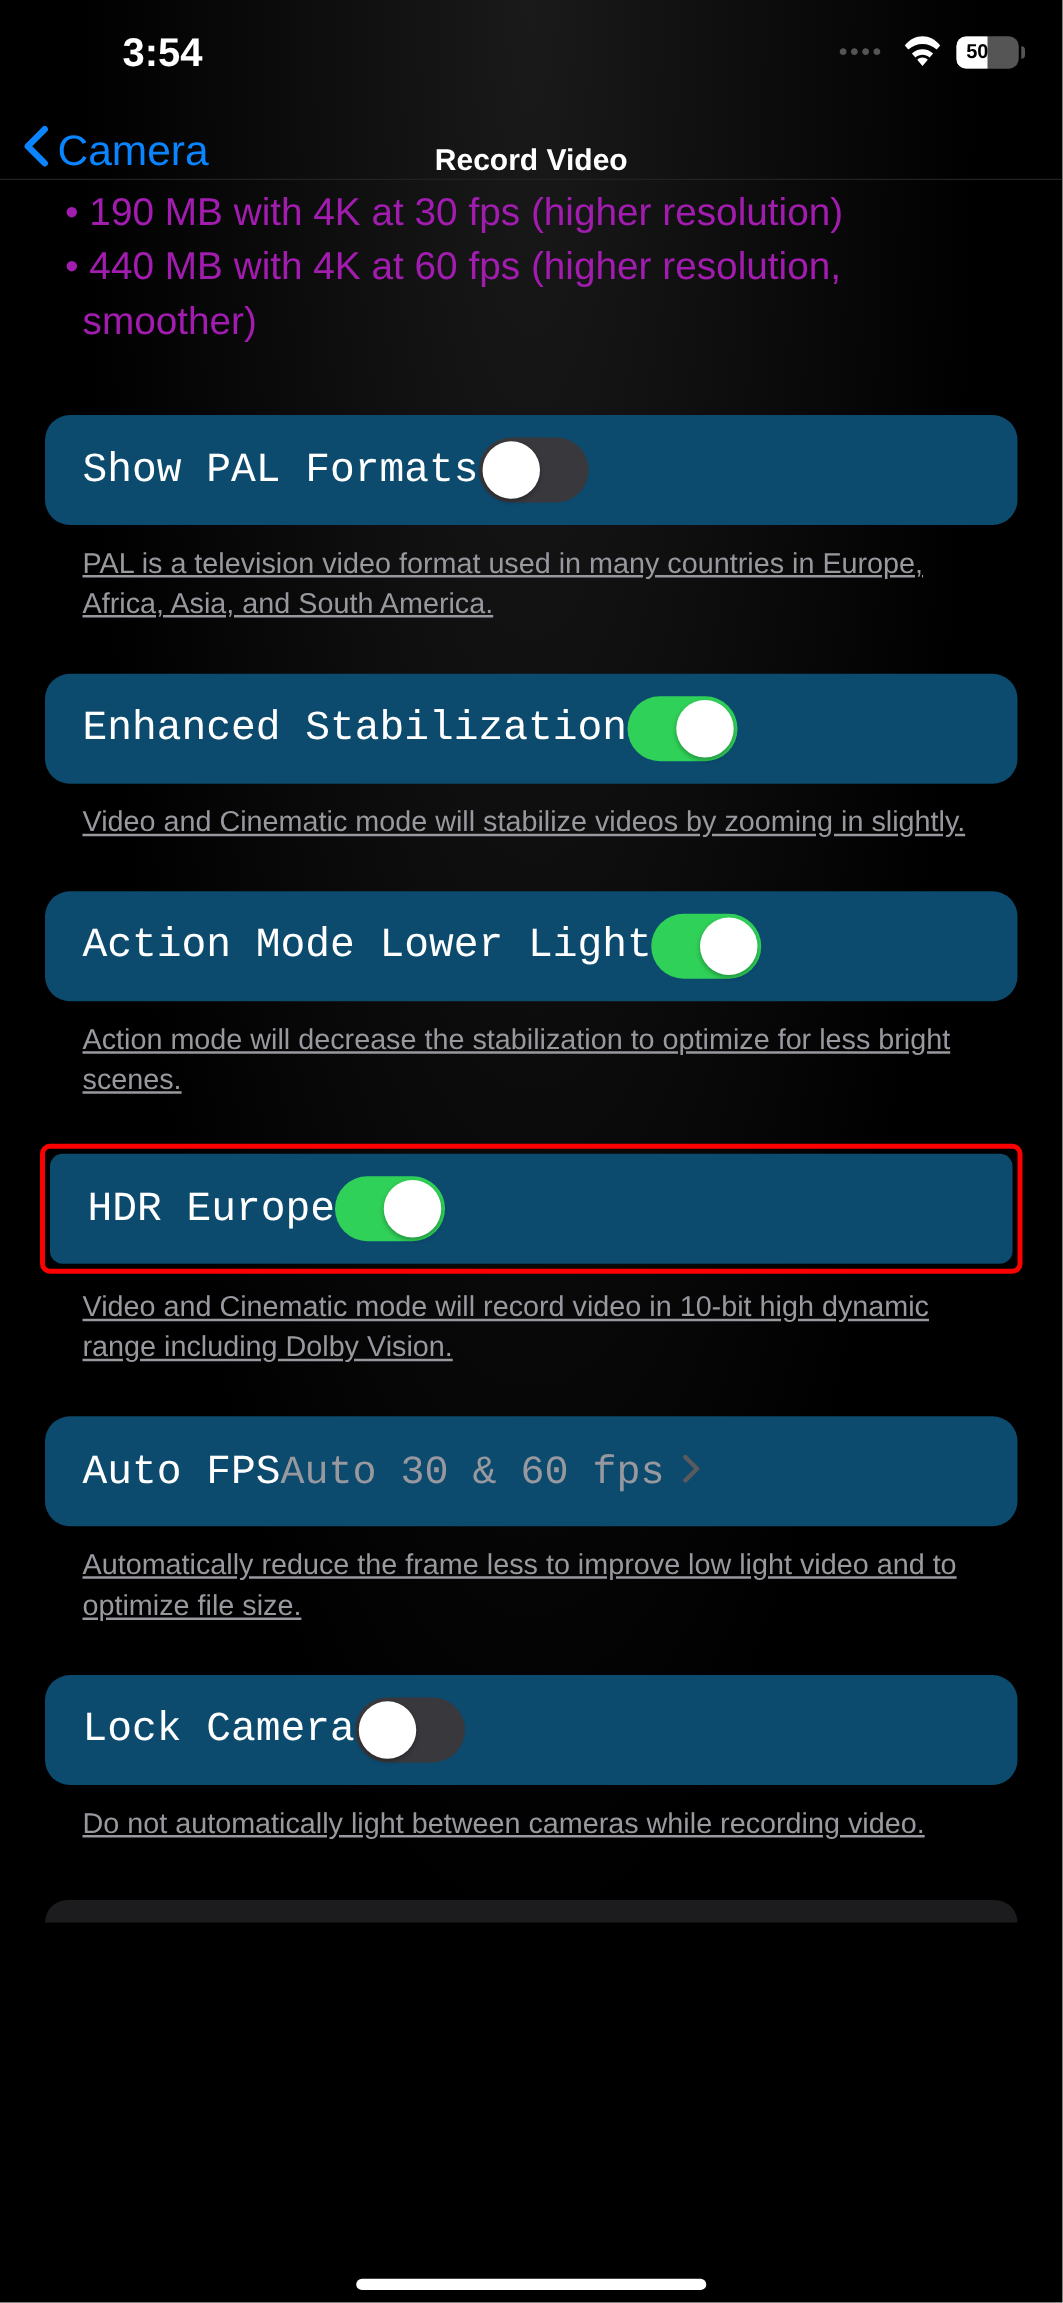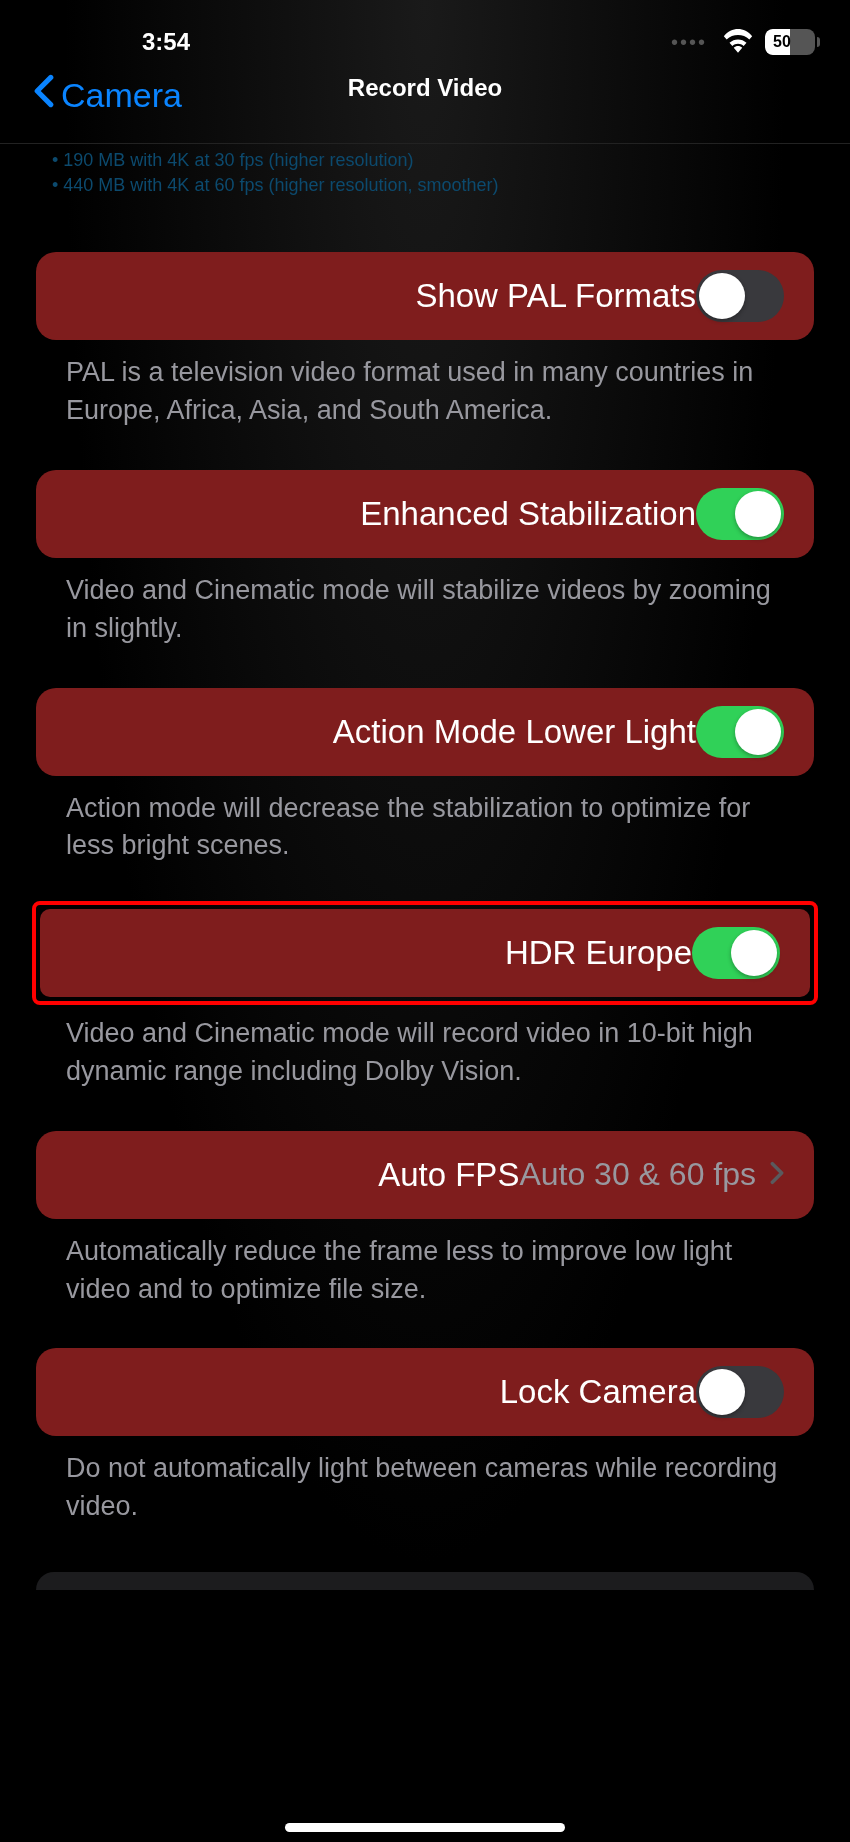--- a/index.html
+++ b/index.html
@@ -14,23 +14,23 @@
     background: radial-gradient(ellipse at top, #1a1a1a 0%, #000000 60%);
   }
   .status-bar {
     display: flex;
     justify-content: space-between;
     align-items: center;
     padding: 14px 30px 4px 30px;
     height: 74px;
   }
   .status-time {
-    font-size: 24px;
+    font-size: 32px;
     font-weight: 600;
-    margin-left: 112px;
+    margin-left: 68px;
   }
   .status-right {
     display: flex;
     align-items: center;
     gap: 10px;
   }
   .status-dots {
     color: #555;
     font-size: 20px;
     letter-spacing: 2px;
@@ -69,25 +69,25 @@
     text-align: right;
   }
   .battery-tip {
     width: 3px;
     height: 10px;
     background: #555;
     border-radius: 0 3px 3px 0;
   }
   .nav-bar {
     display: flex;
-    align-items: flex-start;
+    align-items: flex-end;
     height: 70px;
     position: relative;
     border-bottom: 1px solid #222;
-    padding: 0 33px;
+    padding: 0 18px;
   }
   .back-btn {
     display: flex;
     align-items: center;
     gap: 6px;
     color: #0a84ff;
     font-size: 34px;
   }
   .back-chevron svg { width: 22px; height: 34px; }
   .nav-title {
@@ -95,40 +95,41 @@
     left: 50%;
     transform: translateX(-50%);
     font-size: 24px;
     font-weight: 600;
   }
   .content {
     padding: 0 36px;
   }
   .info-lines {
     padding: 4px 0 20px 30px;
-    color: #0c4a6e;
-    font-size: 18px;
+    color: #a21caf;
+    font-size: 31px;
     line-height: 1.4;
   }
   .info-lines div::before {
     content: "• ";
     margin-left: -14px;
   }
   .group {
     margin-top: 40px;
   }
   .group.first { margin-top: 34px; }
   .row {
-    background: #7f1d1d;
+    background: #0c4a6e;
     border-radius: 20px;
     padding: 0 30px;
     height: 88px;
     display: flex;
     align-items: center;
-    justify-content: flex-end;
+    justify-content: flex-start;
+    font-family: Liberation Mono, monospace;
   }
   .row-label {
     font-size: 33px;
     color: #fff;
     font-weight: 400;
   }
   .row-right {
     display: flex;
     align-items: center;
     gap: 14px;
@@ -136,23 +137,24 @@
   .row-value {
     font-size: 32px;
     color: #98989f;
   }
   .chevron-right {
     color: #5a5a5e;
   }
   .chevron-right svg { width: 14px; height: 24px; }
   .footer {
     color: #98989f;
-    font-size: 27px;
+    font-size: 23px;
     line-height: 1.4;
     padding: 14px 30px 0 30px;
+    text-decoration: underline;
   }
   .toggle {
     width: 88px;
     height: 52px;
     border-radius: 26px;
     position: relative;
     flex-shrink: 0;
   }
   .toggle.on { background: #30d158; }
   .toggle.off { background: #39393d; }

